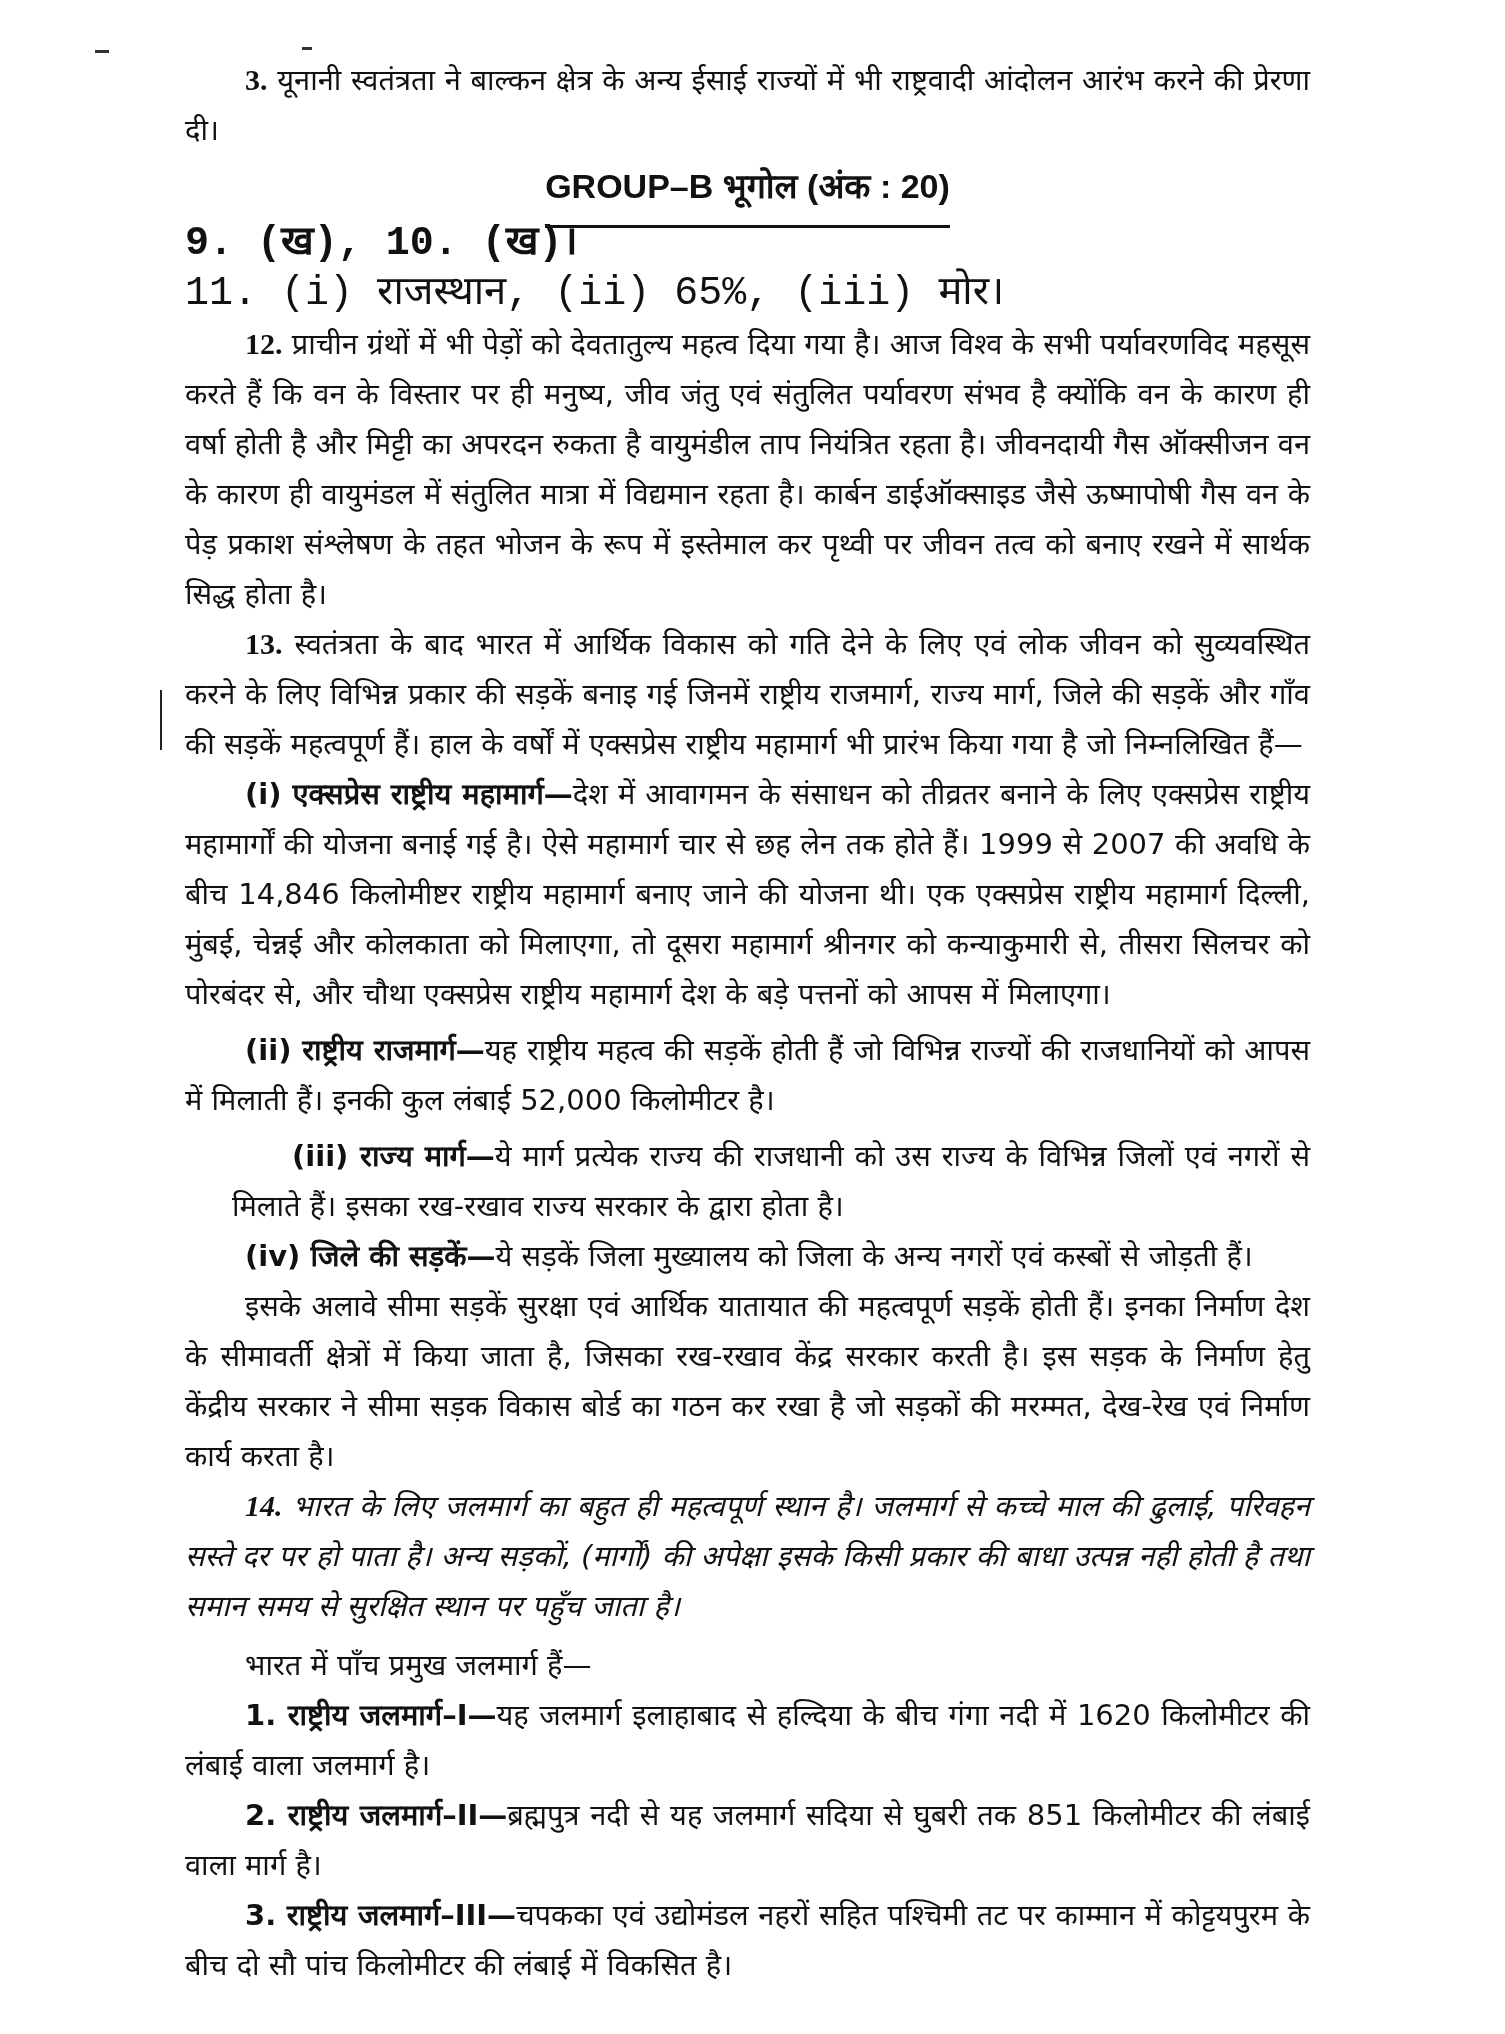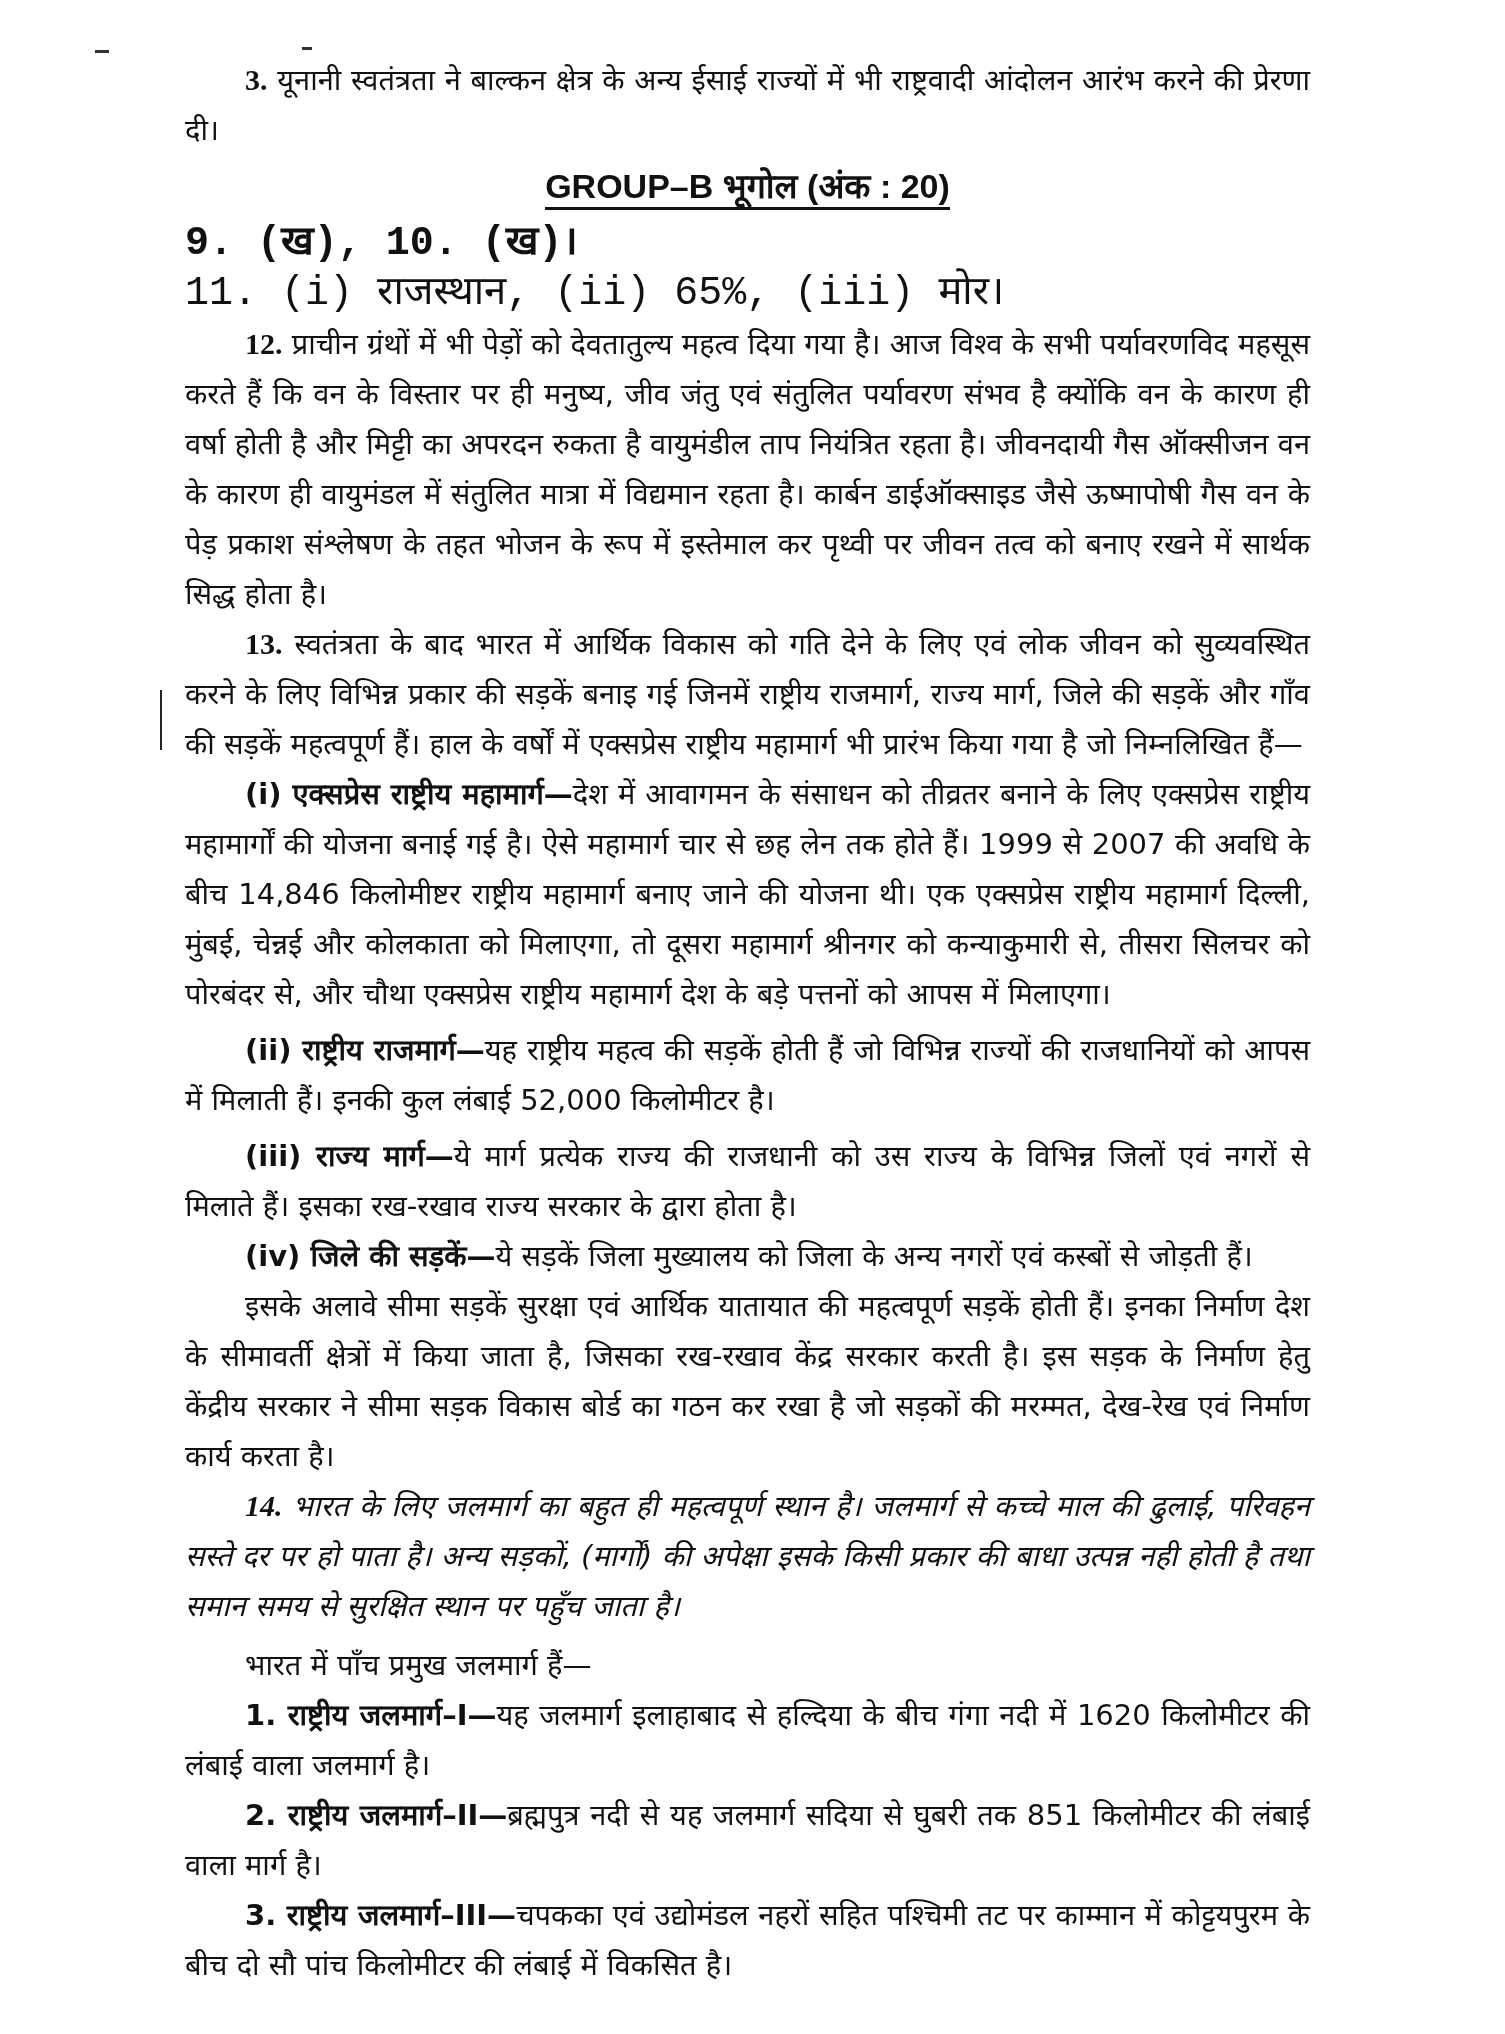--- a/index.html
+++ b/index.html
@@ -9,21 +9,21 @@
     font-family: "DejaVu Sans", "Liberation Sans", sans-serif;
     color: #111111; font-size: 29px; line-height: 50px;
     text-align: justify;
   }
   .p { margin: 0; }
   .indent { text-indent: 60px; }
   .heading {
     text-align: center; font-family: "Liberation Sans", sans-serif;
     font-weight: bold; font-size: 34px; margin: 6px 0 8px 0; line-height: 50px;
   }
-  .heading span { border-bottom: 3px solid #111; padding-bottom: 2px; }
+  .heading span { border-bottom: 3px solid #111; padding-bottom: 20px; }
   .num { font-family: "Liberation Serif", serif; font-weight: bold; font-size: 30px; }
   .bold { font-weight: bold; }
   .answers { font-family: Liberation Mono, monospace; font-size: 40px; }
   .marker {
     position: absolute; left: 160px; top: 690px; width: 2px; height: 60px; background: #222;
   }
   .topmark1 { position: absolute; left: 95px; top: 50px; width: 14px; height: 3px; background: #333; }
   .topmark2 { position: absolute; left: 302px; top: 47px; width: 10px; height: 3px; background: #333; }
 </style>
 </head>
@@ -60,21 +60,21 @@
     <span class="num">13.</span>
     <span>स्वतंत्रता के बाद भारत में आर्थिक विकास को गति देने के लिए एवं लोक जीवन को सुव्यवस्थित करने के लिए विभिन्न प्रकार की सड़कें बनाइ गई जिनमें राष्ट्रीय राजमार्ग, राज्य मार्ग, जिले की सड़कें और गाँव की सड़कें महत्वपूर्ण हैं। हाल के वर्षों में एक्सप्रेस राष्ट्रीय महामार्ग भी प्रारंभ किया गया है जो निम्नलिखित हैं—</span>
   </p>
 
   <p class="p indent" style="">
     <span class="bold">(i) एक्सप्रेस राष्ट्रीय महामार्ग—</span><span>देश में आवागमन के संसाधन को तीव्रतर बनाने के लिए एक्सप्रेस राष्ट्रीय महामार्गों की योजना बनाई गई है। ऐसे महामार्ग चार से छह लेन तक होते हैं। 1999 से 2007 की अवधि के बीच 14,846 किलोमीष्टर राष्ट्रीय महामार्ग बनाए जाने की योजना थी। एक एक्सप्रेस राष्ट्रीय महामार्ग दिल्ली, मुंबई, चेन्नई और कोलकाता को मिलाएगा, तो दूसरा महामार्ग श्रीनगर को कन्याकुमारी से, तीसरा सिलचर को पोरबंदर से, और चौथा एक्सप्रेस राष्ट्रीय महामार्ग देश के बड़े पत्तनों को आपस में मिलाएगा।</span>
   </p>
   <p class="p indent" style="margin-top:6px;">
     <span class="bold">(ii) राष्ट्रीय राजमार्ग—</span><span>यह राष्ट्रीय महत्व की सड़कें होती हैं जो विभिन्न राज्यों की राजधानियों को आपस में मिलाती हैं। इनकी कुल लंबाई 52,000 किलोमीटर है।</span>
   </p>
-  <p class="p indent" style="margin-top:6px;">
+  <p class="p indent" style="margin-top:6px;margin-left:47px;">
     <span class="bold">(iii) राज्य मार्ग—</span><span>ये मार्ग प्रत्येक राज्य की राजधानी को उस राज्य के विभिन्न जिलों एवं नगरों से मिलाते हैं। इसका रख-रखाव राज्य सरकार के द्वारा होता है।</span>
   </p>
   <p class="p indent" style="">
     <span class="bold">(iv) जिले की सड़कें—</span><span>ये सड़कें जिला मुख्यालय को जिला के अन्य नगरों एवं कस्बों से जोड़ती हैं।</span>
   </p>
   <p class="p indent">
     <span>इसके अलावे सीमा सड़कें सुरक्षा एवं आर्थिक यातायात की महत्वपूर्ण सड़कें होती हैं। इनका निर्माण देश के सीमावर्ती क्षेत्रों में किया जाता है, जिसका रख-रखाव केंद्र सरकार करती है। इस सड़क के निर्माण हेतु केंद्रीय सरकार ने सीमा सड़क विकास बोर्ड का गठन कर रखा है जो सड़कों की मरम्मत, देख-रेख एवं निर्माण कार्य करता है।</span>
   </p>
 
   <p class="p indent" style="font-style:italic;">

